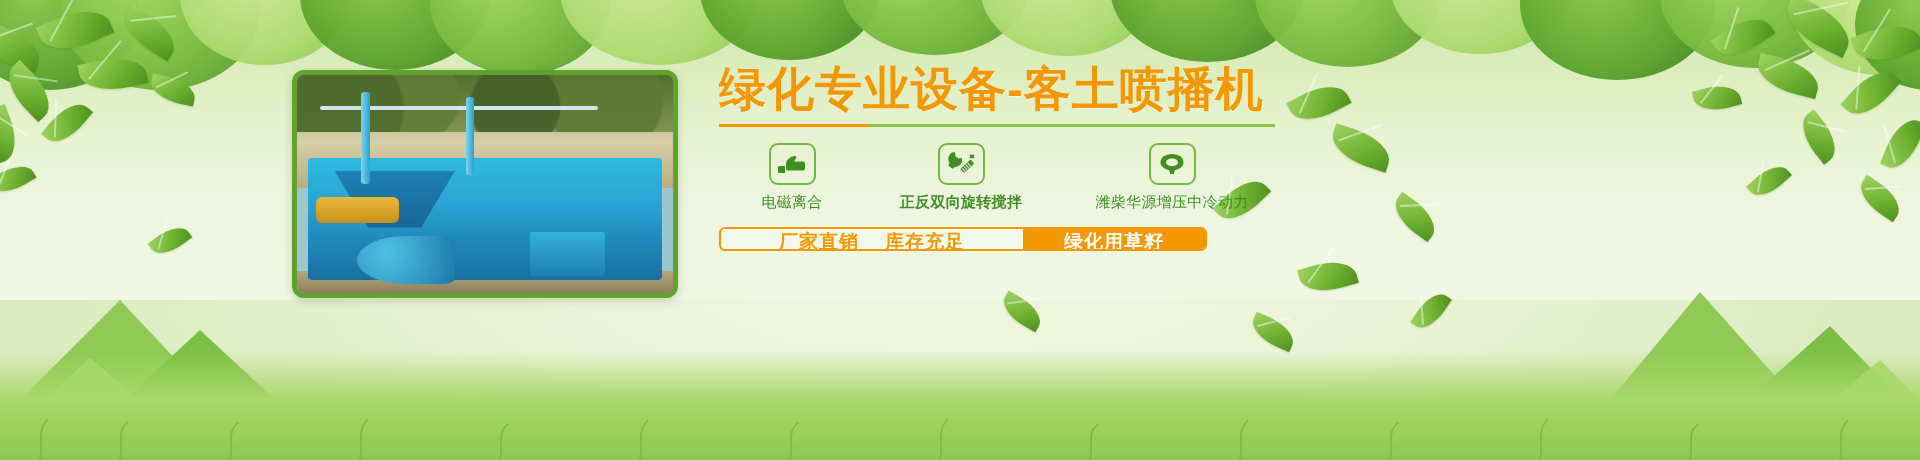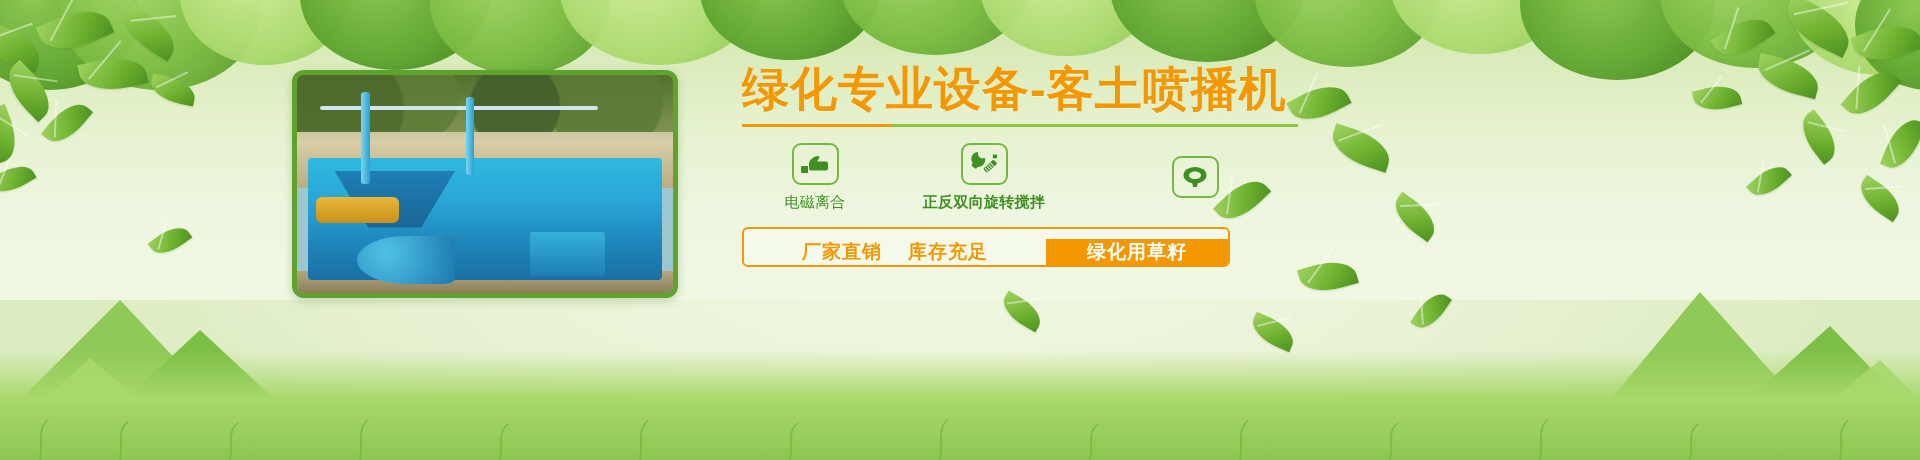--- a/index.html
+++ b/index.html
@@ -135,21 +135,21 @@
     position:absolute; left:62%; top:72%; width:20%; height:20%;
     background:linear-gradient(to bottom,#35b0dd,#1d7fb3);
     border-radius:3px;
   }
   .ph-ground {
     position:absolute; left:0; bottom:0; width:100%; height:10%;
     background:linear-gradient(to bottom,#b4a67e,#8d7f5b);
   }
 
   
-  .content { position:absolute; left:742px; top:64px; width:760px; }
+  .content { position:absolute; left:719px; top:64px; width:760px; }
 
   .title {
     font-size:47px;
     font-weight:bold;
     line-height:1.08;
     color:#f39800;
     letter-spacing:1px;
     white-space:nowrap;
     text-shadow:0 1px 0 rgba(255,255,255,.5);
   }
@@ -189,24 +189,24 @@
     margin-top:8px;
     font-size:15px;
     color:#3f8f23;
     white-space:nowrap;
     letter-spacing:.3px;
   }
 
   
   .cta-bar {
     margin-top:15px;
-    width:488px; height:40px;
+    width:488px; height:24px;
     border:2px solid #f39800;
     border-radius:6px;
-    display:flex; align-items:flex-end;
+    display:flex; align-items:flex-start;
     background:rgba(255,255,255,.35);
     overflow:hidden;
   }
   .cta-text {
     flex:1;
     display:flex; align-items:center; justify-content:center;
     gap:26px;
     font-size:19px; font-weight:bold; color:#f39800;
     letter-spacing:1px;
     white-space:nowrap;
@@ -368,20 +368,21 @@
       </div>
 
       <div class="feature" style="width:230px;">
         <div class="feature-icon">
           <svg width="30" height="26" viewBox="0 0 30 26" fill="#3f8f23">
             <path d="M15 3 c6.5 0 11.5 3.6 11.5 8.2 c0 4.6 -5 8.2 -11.5 8.2 c-6.5 0 -11.5 -3.6 -11.5 -8.2 C3.5 6.6 8.5 3 15 3 z"></path>
             <path d="M15 7.5 c3.4 0 6 1.7 6 3.8 c0 2.1 -2.6 3.8 -6 3.8 c-3.4 0 -6 -1.7 -6 -3.8 c0 -2.1 2.6 -3.8 6 -3.8 z" fill="#eaf3d8"></path>
             <path d="M12 18.5 h6 l-1.2 4.5 h-3.6 z"></path>
           </svg>
         </div>
+        <div class="feature-label">潍柴华源增压中冷动力</div>
       </div>
 
     </div>
 
     <div class="cta-bar">
       <div class="cta-text">
         <span>厂家直销</span>
         <span>库存充足</span>
       </div>
       <div class="cta-button">绿化用草籽</div>

